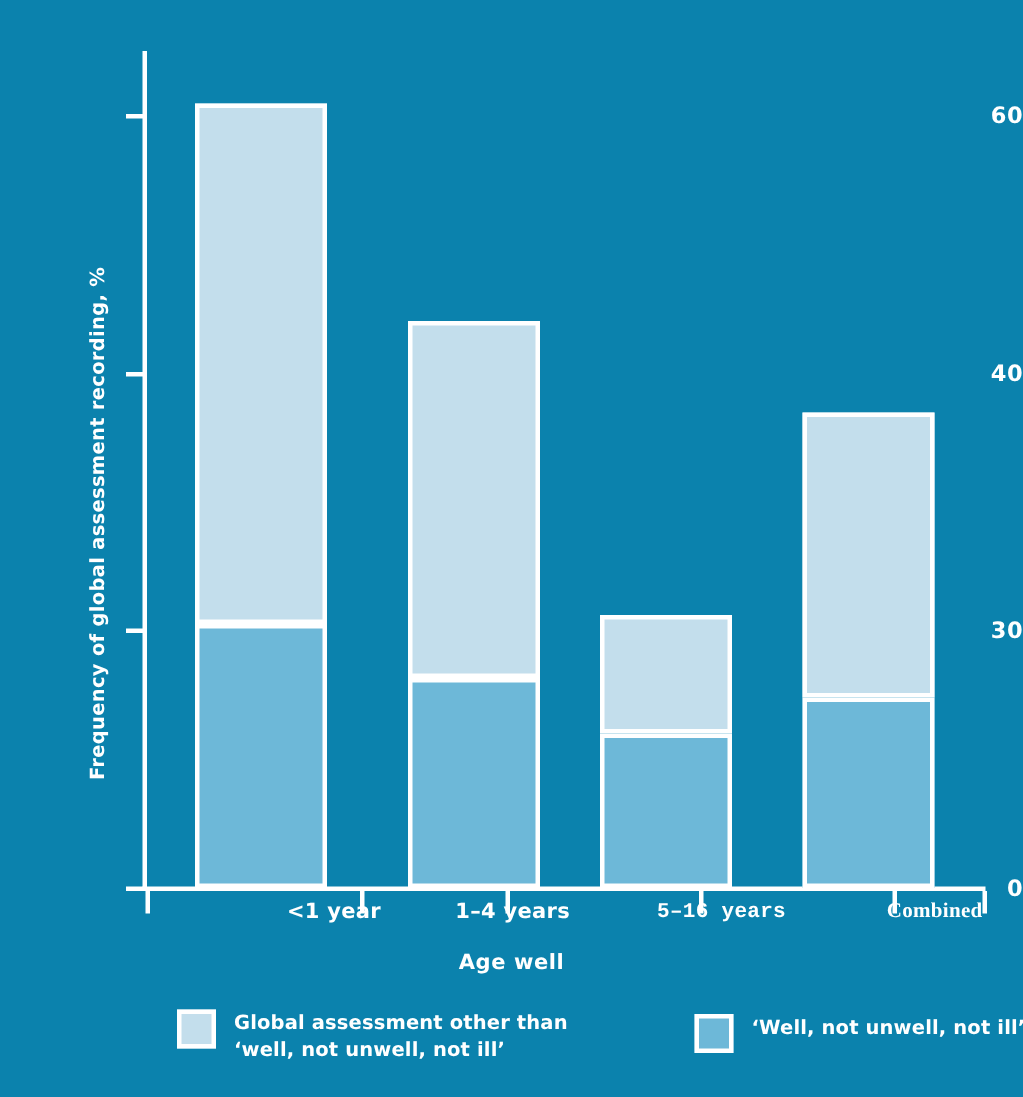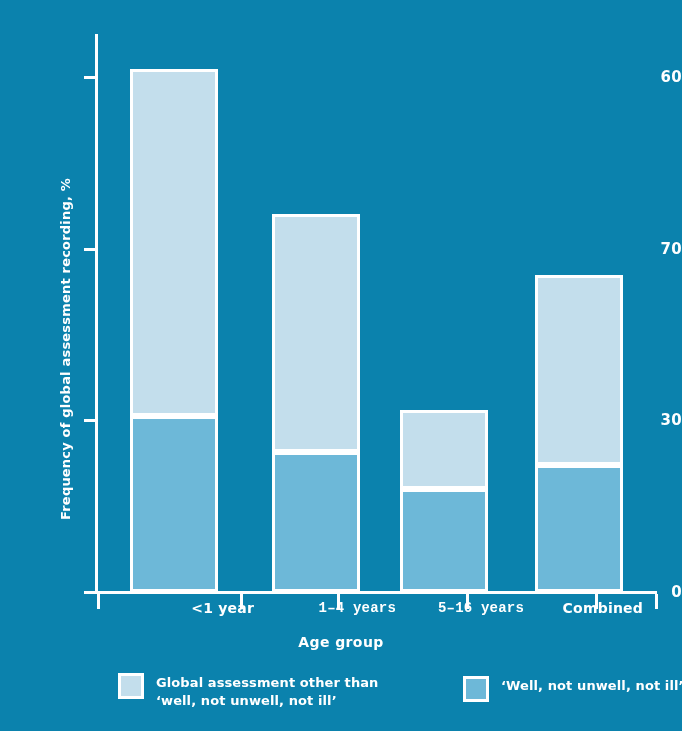--- a/index.html
+++ b/index.html
@@ -167,39 +167,39 @@
 
   <div class="plot-area">
 
     <div class="y-axis-line"></div>
     <div class="x-axis-line"></div>
 
     <div id="y-ticks">
         <div class="y-tick" style="top: 76.2px;"></div>
         <div class="y-tick-label" style="top: 77.2px;">60</div>
         <div class="y-tick" style="top: 247.8px;"></div>
-        <div class="y-tick-label" style="top: 248.8px;">70</div>
+        <div class="y-tick-label" style="top: 248.8px;">40</div>
         <div class="y-tick" style="top: 419.4px;"></div>
         <div class="y-tick-label" style="top: 420.4px;">30</div>
         <div class="y-tick" style="top: 591px;"></div>
         <div class="y-tick-label" style="top: 592px;">0</div>
       </div>
     <div id="x-ticks">
         <div class="x-tick" style="left: 97px;"></div>
         <div class="x-tick" style="left: 240px;"></div>
         <div class="x-tick" style="left: 337px;"></div>
         <div class="x-tick" style="left: 466px;"></div>
         <div class="x-tick" style="left: 595px;"></div>
         <div class="x-tick" style="left: 655px;"></div>
       </div>
     <div id="x-labels">
         <div class="x-cat-label" style="left: 94px; width: 160px;">&lt;1 year</div>
-        <div class="x-cat-label" style="left: 236px; width: 160px; font-family: Liberation Mono, monospace;">1–4 years</div>
+        <div class="x-cat-label" style="left: 220px; width: 160px;">1–4 years</div>
         <div class="x-cat-label" style="left: 364px; width: 160px; font-family: Liberation Mono, monospace;">5–16 years</div>
-        <div class="x-cat-label" style="left: 483px; width: 160px;">Combined</div>
+        <div class="x-cat-label" style="left: 495px; width: 160px; font-family: Liberation Serif, serif;">Combined</div>
       </div>
 
     <div id="bars">
         <div class="bar-group" style="left: 130px; width: 88px; height: 523.38px; top: 68.62px; bottom: auto;">
           <div class="bar-seg seg-top" title="Global assessment other than 'well, not unwell, not ill': 40.5%" style="top: 0px; height: 347.49px;"></div>
           <div class="bar-seg seg-bottom" title="'Well, not unwell, not ill': 20.5%" style="top: 347.49px; height: 175.89px;"></div>
         </div>
         <div class="bar-group" style="left: 272px; width: 88px; height: 377.52px; top: 214.48px; bottom: auto;">
           <div class="bar-seg seg-top" title="Global assessment other than 'well, not unwell, not ill': 27.7%" style="top: 0px; height: 237.666px;"></div>
           <div class="bar-seg seg-bottom" title="'Well, not unwell, not ill': 16.3%" style="top: 237.666px; height: 139.854px;"></div>
@@ -208,21 +208,21 @@
           <div class="bar-seg seg-top" title="Global assessment other than 'well, not unwell, not ill': 9.2%" style="top: 0px; height: 78.936px;"></div>
           <div class="bar-seg seg-bottom" title="'Well, not unwell, not ill': 12.0%" style="top: 78.936px; height: 102.96px;"></div>
         </div>
         <div class="bar-group" style="left: 535px; width: 88px; height: 317.46px; top: 274.54px; bottom: auto;">
           <div class="bar-seg seg-top" title="Global assessment other than 'well, not unwell, not ill': 22.2%" style="top: 0px; height: 190.476px;"></div>
           <div class="bar-seg seg-bottom" title="'Well, not unwell, not ill': 14.8%" style="top: 190.476px; height: 126.984px;"></div>
         </div>
       </div>
 
     <div class="axis-title-y">Frequency of global assessment recording, %</div>
-    <div class="axis-title-x">Age group</div>
+    <div class="axis-title-x">Age well</div>
   </div>
 
   <div class="legend">
     <div class="legend-item legend-item-1">
       <span class="legend-swatch legend-swatch-top"></span>
       <span class="legend-text">
         <span class="legend-line">Global assessment other than</span>
         <span class="legend-line">‘well, not unwell, not ill’</span>
       </span>
     </div>

